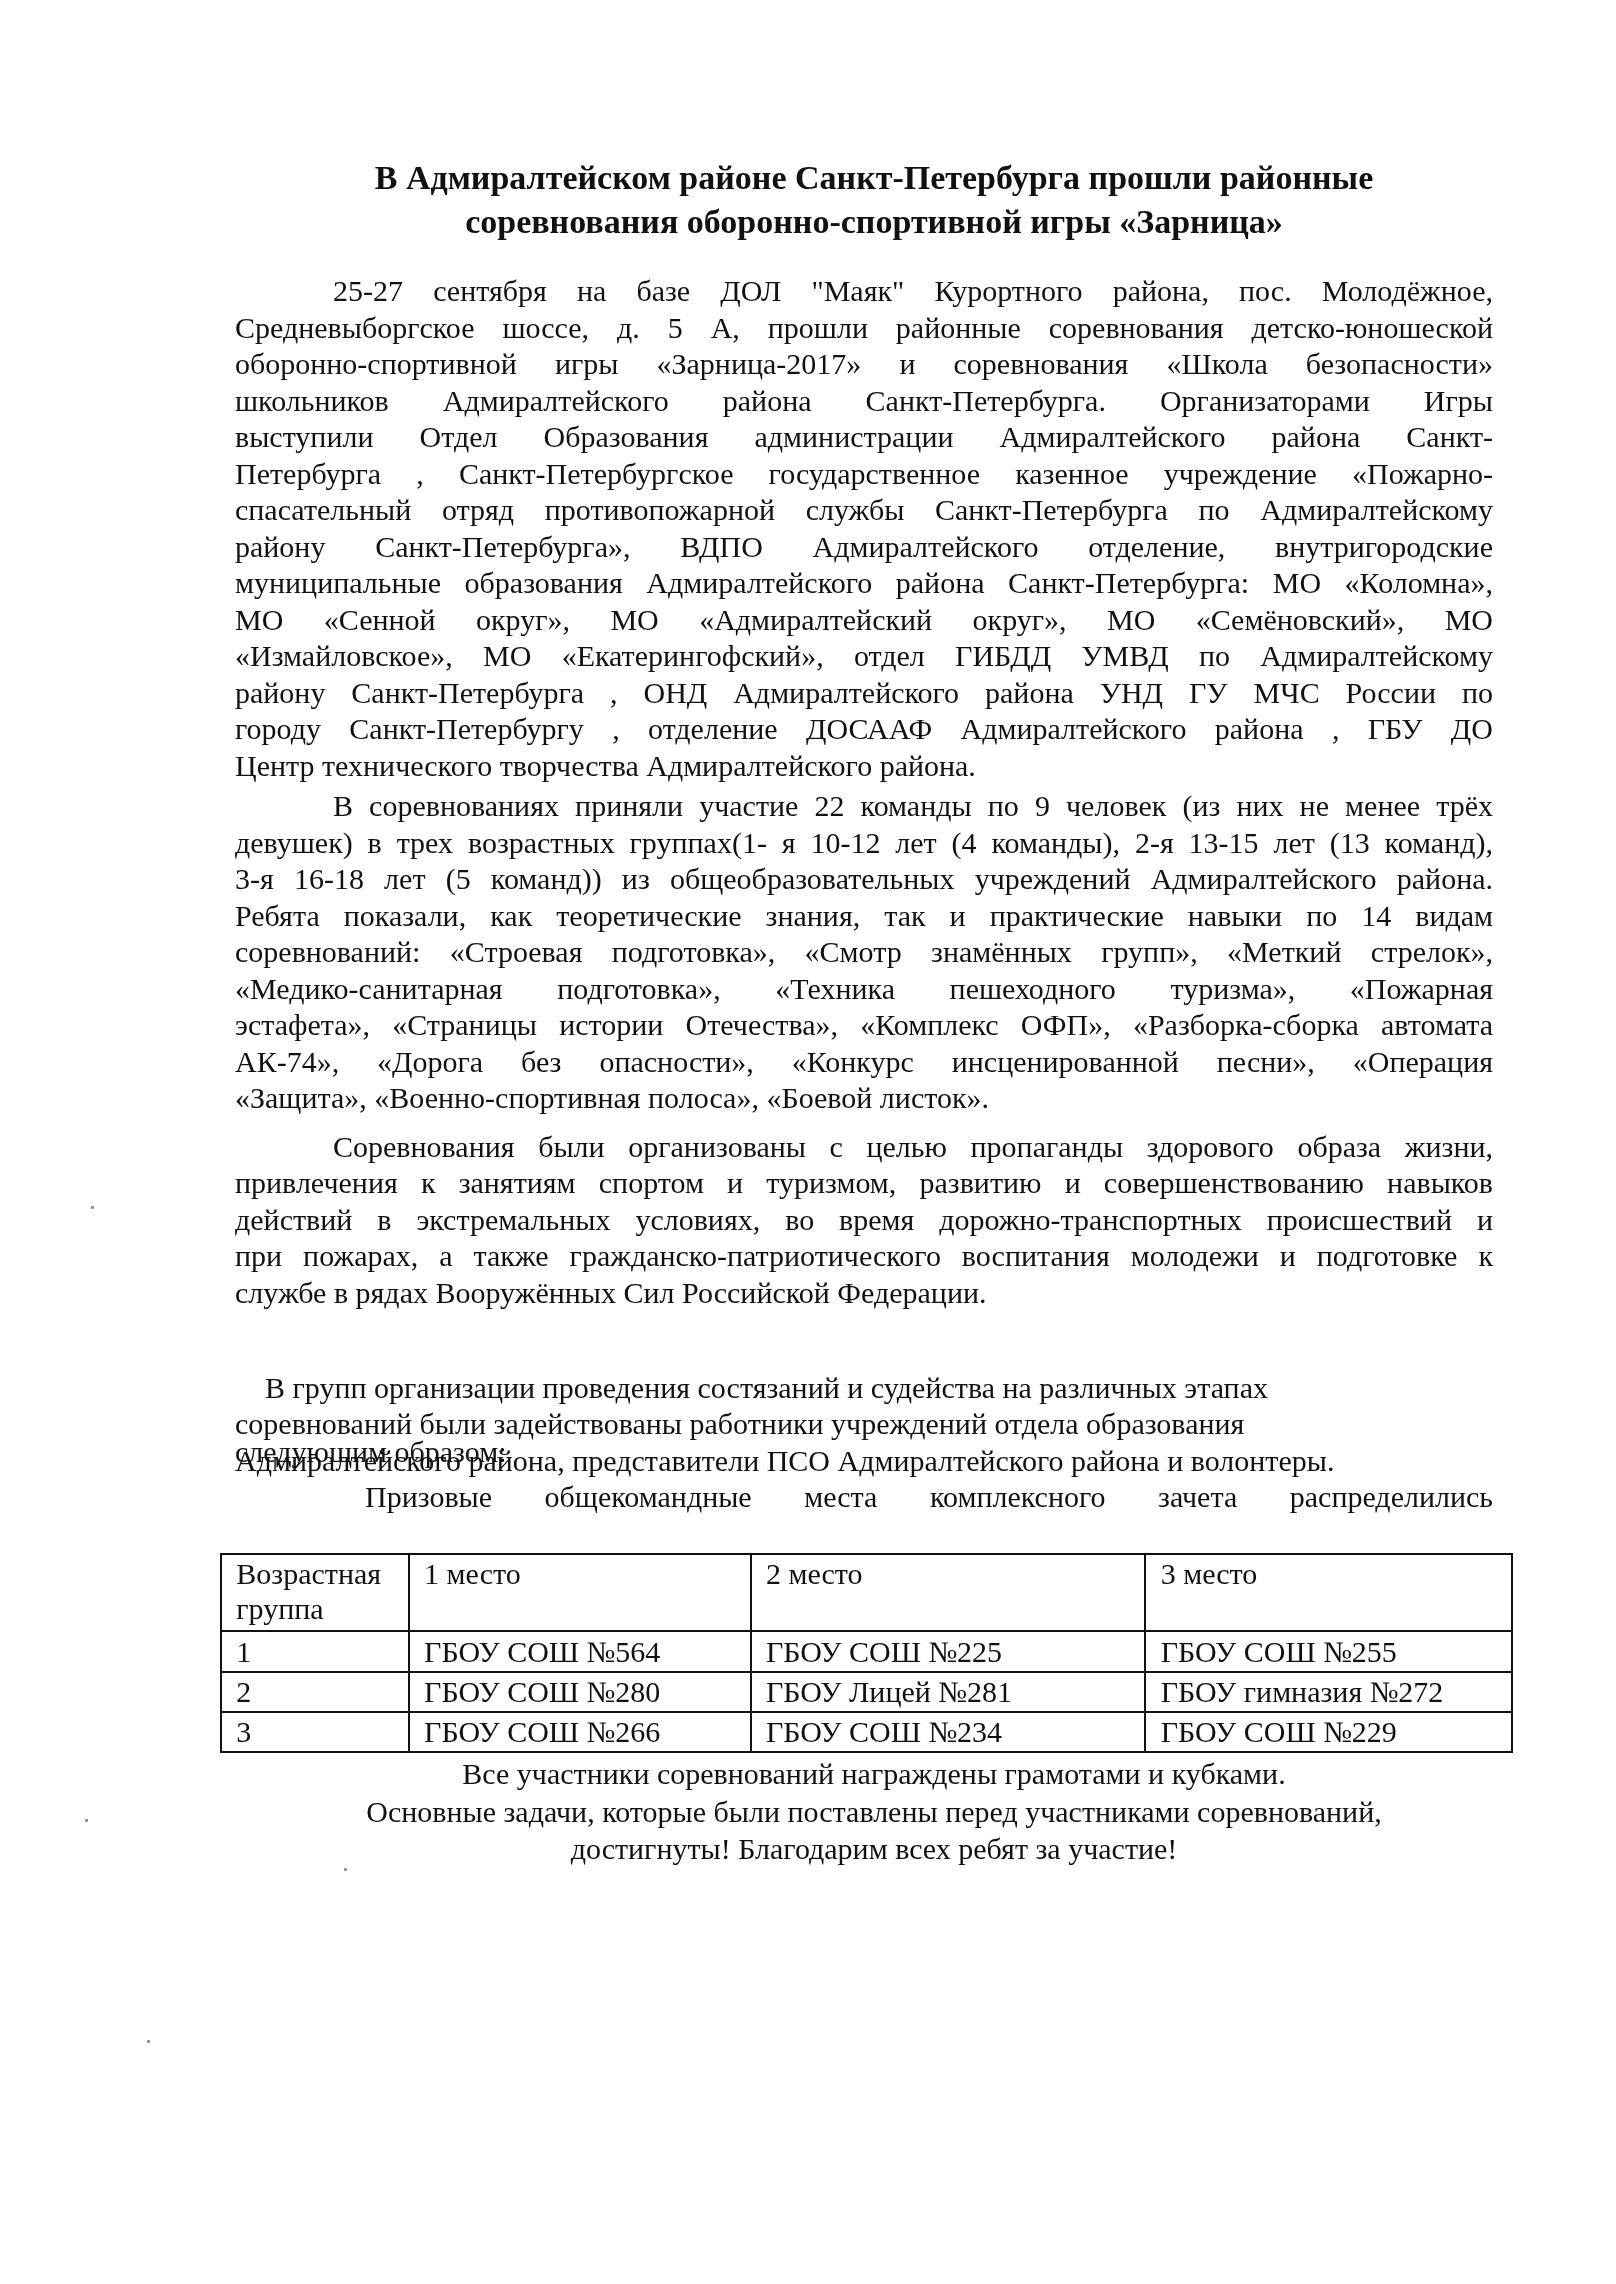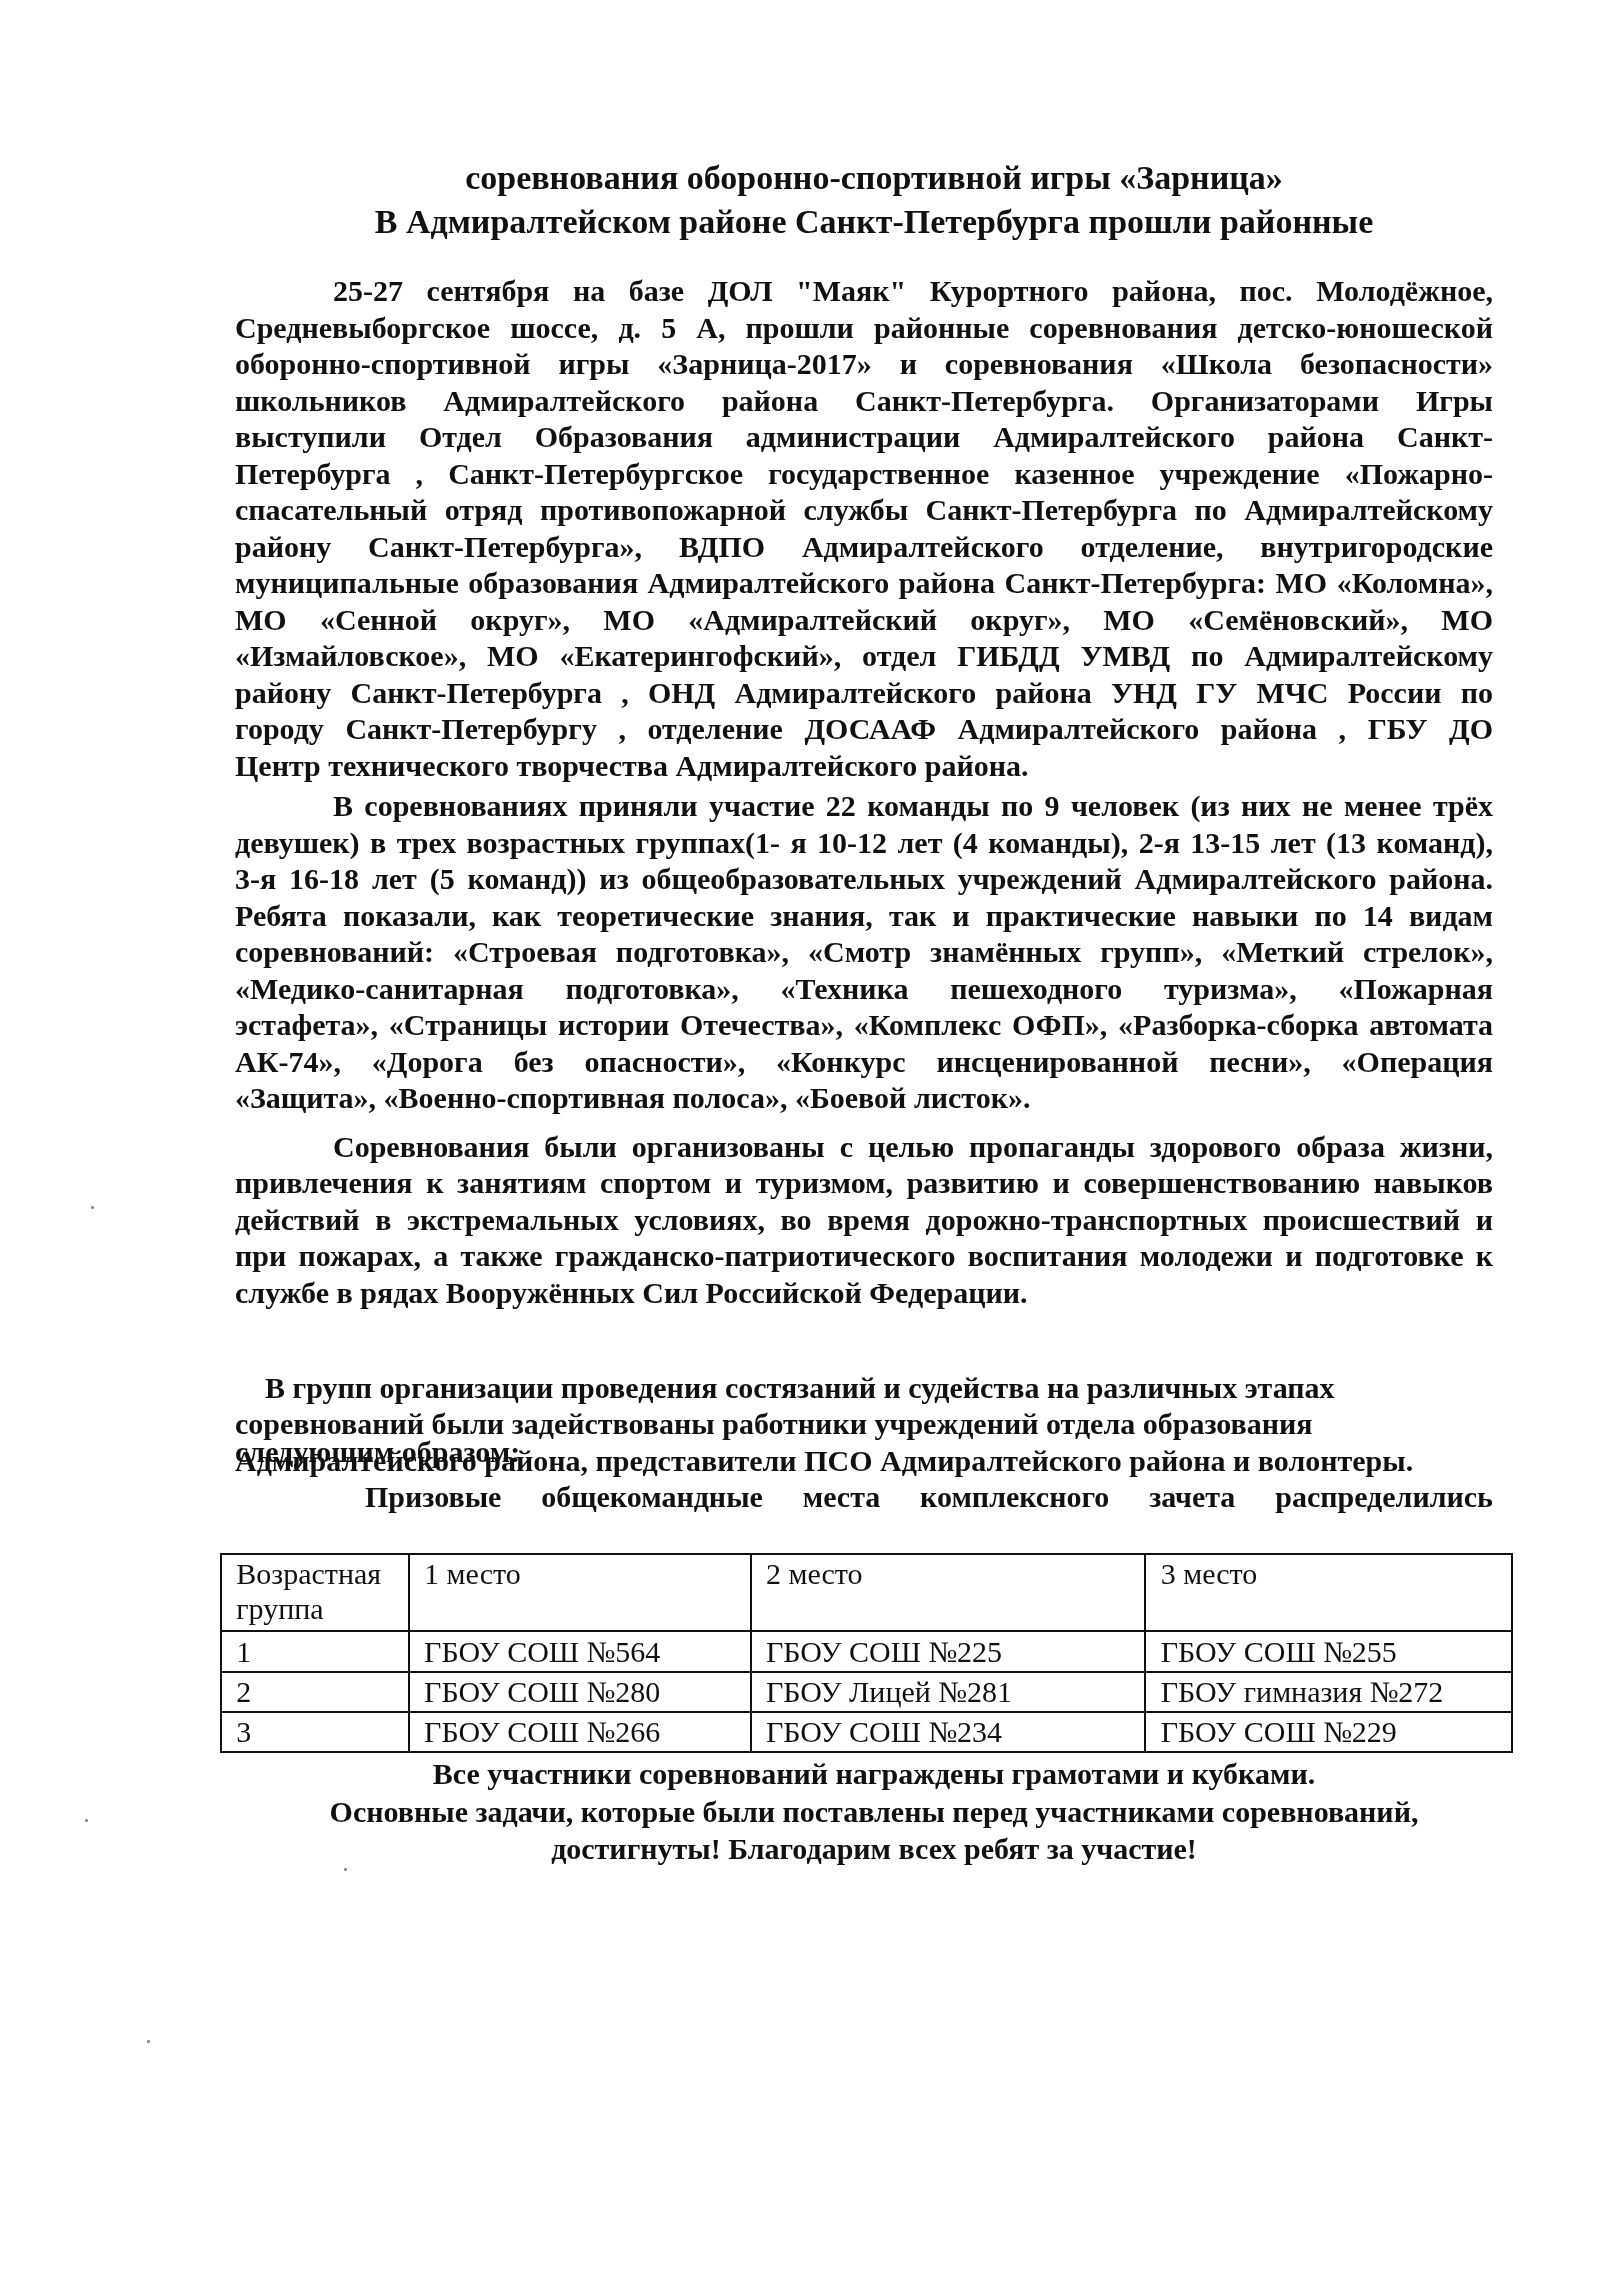--- a/index.html
+++ b/index.html
@@ -2,42 +2,42 @@
 <html style="font-size:10.4px"><head>
 <meta charset="utf-8">
 <style>
   html, body { margin: 0; padding: 0; background: #ffffff; }
   body { width: 1617px; height: 2284px; position: relative; overflow: hidden;
          font-family: "Liberation Serif", "DejaVu Serif", serif; color: #111; }
   .page { position: absolute; left: 0; top: 0; width: 1617px; height: 2284px; }
   .title { position: absolute; left: 235px; top: 156px; width: 1278px; text-align: center;
            font-weight: bold; font-size: 34px; line-height: 44px; }
   .line { position: absolute; left: 235px; width: 1258px; font-size: 30px; line-height: 37px;
-          white-space: nowrap; font-weight: bold; }
+          white-space: nowrap; }
   .just { text-align: justify; text-align-last: justify; }
   .left { text-align: left; }
   .center { text-align: center; }
   .indent { padding-left: 98px; width: 1160px; }
   .indent2 { padding-left: 130px; width: 1128px; }
   table.results { position: absolute; left: 220px; top: 1553px; border-collapse: collapse;
                   font-size: 30px; line-height: 35px; }
   table.results td { border: 2px solid #111; vertical-align: top; padding: 1.3px 6.5px 0 14.3px; }
   .c0 { width: 165px; } .c1 { width: 319px; } .c2 { width: 372px; } .c3 { width: 344px; }
   tr.h td { height: 74px; }
   tr.r td { height: 37px; }
   .speck { position: absolute; width: 2.6px; height: 2.6px; background: #888; border-radius: 1.3px; }
 </style>
 </head>
 <body>
 
 <div class="page">
 
   <div class="title">
+    <div>В Адмиралтейском районе Санкт-Петербурга прошли районные</div>
     <div>соревнования оборонно-спортивной игры «Зарница»</div>
-    <div>В Адмиралтейском районе Санкт-Петербурга прошли районные</div>
   </div>
 
   <div>
     <div class="line just indent" style="top:272px">25-27 сентября на базе ДОЛ "Маяк" Курортного района, пос. Молодёжное,</div>
     <div class="line just" style="top:309px">Средневыборгское шоссе, д. 5 А, прошли районные соревнования  детско-юношеской</div>
     <div class="line just" style="top:345px">оборонно-спортивной   игры «Зарница-2017» и соревнования «Школа безопасности»</div>
     <div class="line just" style="top:382px">школьников Адмиралтейского района Санкт-Петербурга. Организаторами  Игры</div>
     <div class="line just" style="top:418px">выступили  Отдел Образования администрации Адмиралтейского района Санкт-</div>
     <div class="line just" style="top:455px">Петербурга , Санкт-Петербургское государственное казенное учреждение «Пожарно-</div>
     <div class="line just" style="top:491px">спасательный отряд противопожарной службы Санкт-Петербурга по Адмиралтейскому</div>

